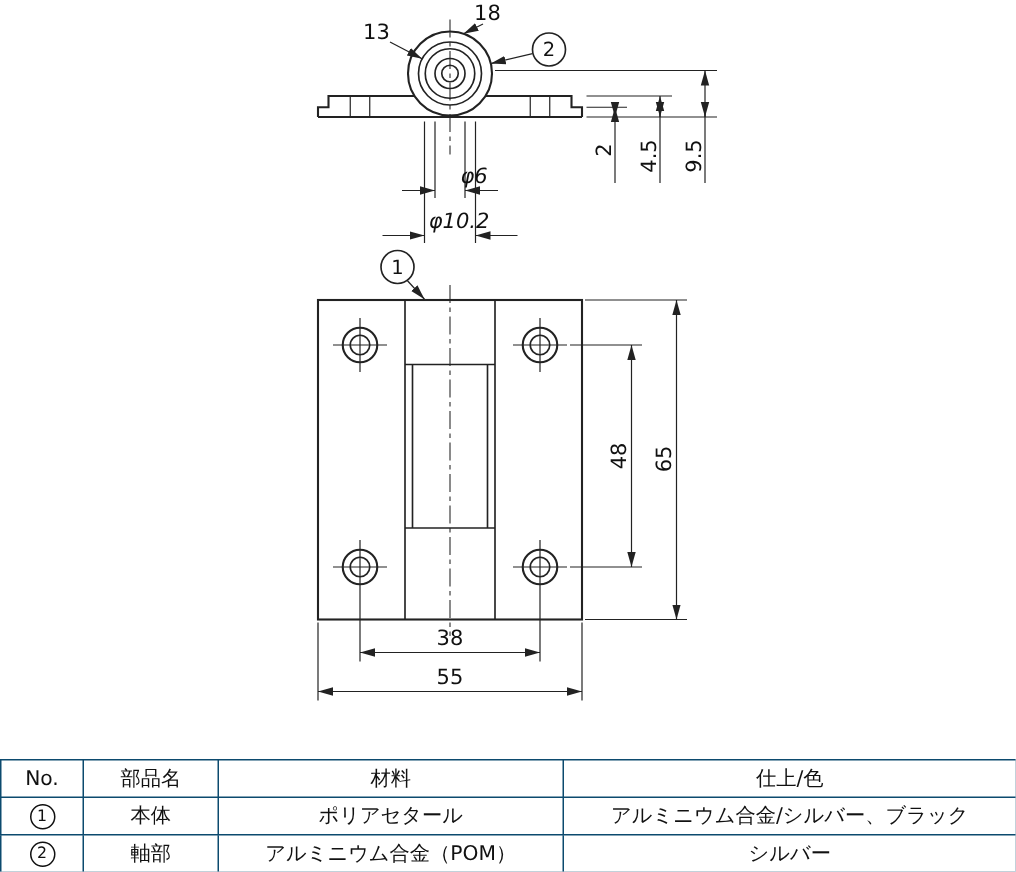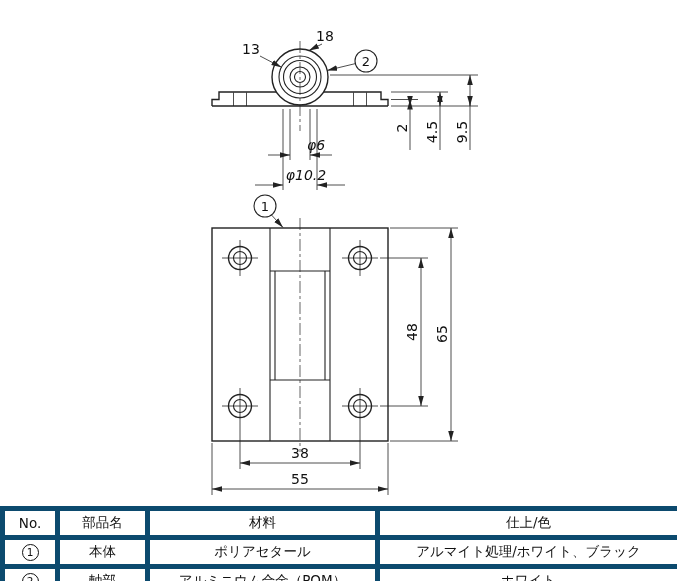--- a/index.html
+++ b/index.html
@@ -1,28 +1,28 @@
 <!DOCTYPE html>
 <html><head>
 <meta charset="utf-8">
 <style>
   html,body{margin:0;padding:0;background:#fff;}
   body{width:677px;height:581px;position:relative;overflow:hidden;
        font-family:"DejaVu Sans","Liberation Sans",sans-serif;color:#111;}
-  .drawing-wrap{position:absolute;left:0;top:0;width:567px;height:506px;margin-top:28px;}
+  .drawing-wrap{position:absolute;left:0;top:0;width:567px;height:506px;}
   svg .ln{stroke:#222;stroke-width:1.4;fill:none;}
   svg .md{stroke:#222;stroke-width:1.1;fill:none;}
   svg .thin{stroke:#222;stroke-width:0.8;fill:none;}
   svg .cl{stroke:#222;stroke-width:0.7;fill:none;stroke-dasharray:12 3 3 3;}
   svg text.dim{font-family:"DejaVu Sans","Liberation Sans",sans-serif;font-size:14px;fill:#111;}
   svg text.it{font-style:italic;}
   svg text.bal{font-family:"DejaVu Sans","Liberation Sans",sans-serif;font-size:13px;fill:#111;}
   .parts-table{position:absolute;left:0;top:506px;width:677px;border-collapse:collapse;
                table-layout:fixed;font-size:13.5px;}
-  .parts-table th,.parts-table td{border:5px solid #0c4a6e;height:24px;padding:0 2px;
+  .parts-table th,.parts-table td{border:1px solid #0c4a6e;height:24px;padding:0 2px;
                text-align:center;font-weight:normal;white-space:nowrap;overflow:hidden;}
   .circ-num{display:inline-block;width:15px;height:15px;border:1px solid #111;border-radius:50%;
             line-height:14px;font-size:10.5px;text-align:center;vertical-align:middle;}
 </style>
 </head>
 <body>
 
 <div class="drawing-wrap">
 <svg width="677" height="506" viewBox="0 0 677 506">
   <defs>
@@ -167,22 +167,22 @@
       <th>部品名</th>
       <th>材料</th>
       <th>仕上/色</th>
     </tr>
   </thead>
   <tbody>
     <tr>
       <td><span class="circ-num">1</span></td>
       <td>本体</td>
       <td>ポリアセタール</td>
-      <td>アルマイト処理/ホワイト、ブラック</td>
+      <td>アルミニウム合金/シルバー、ブラック</td>
     </tr>
     <tr>
       <td><span class="circ-num">2</span></td>
       <td>軸部</td>
       <td>アルミニウム合金（POM）</td>
-      <td>ホワイト</td>
+      <td>シルバー</td>
     </tr>
   </tbody>
 </table>
 
 </body></html>

